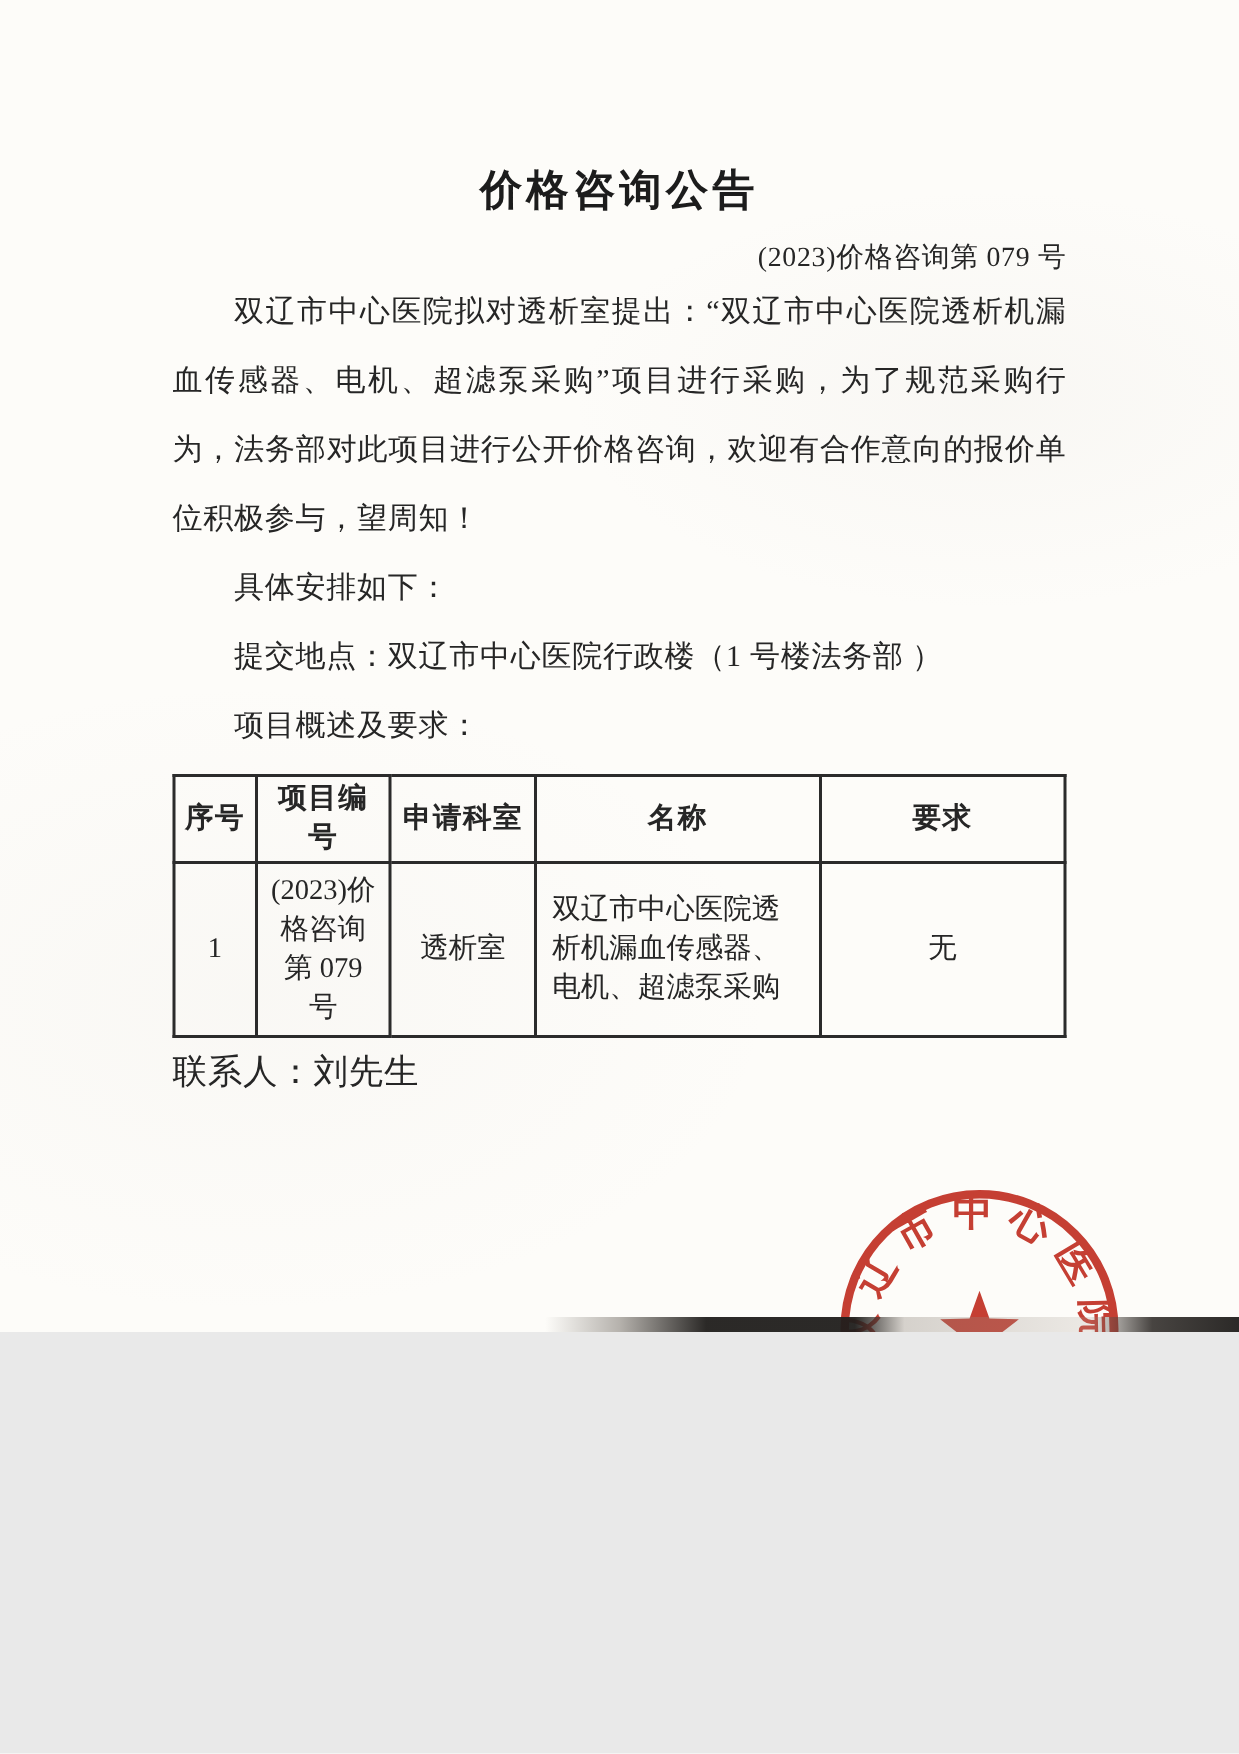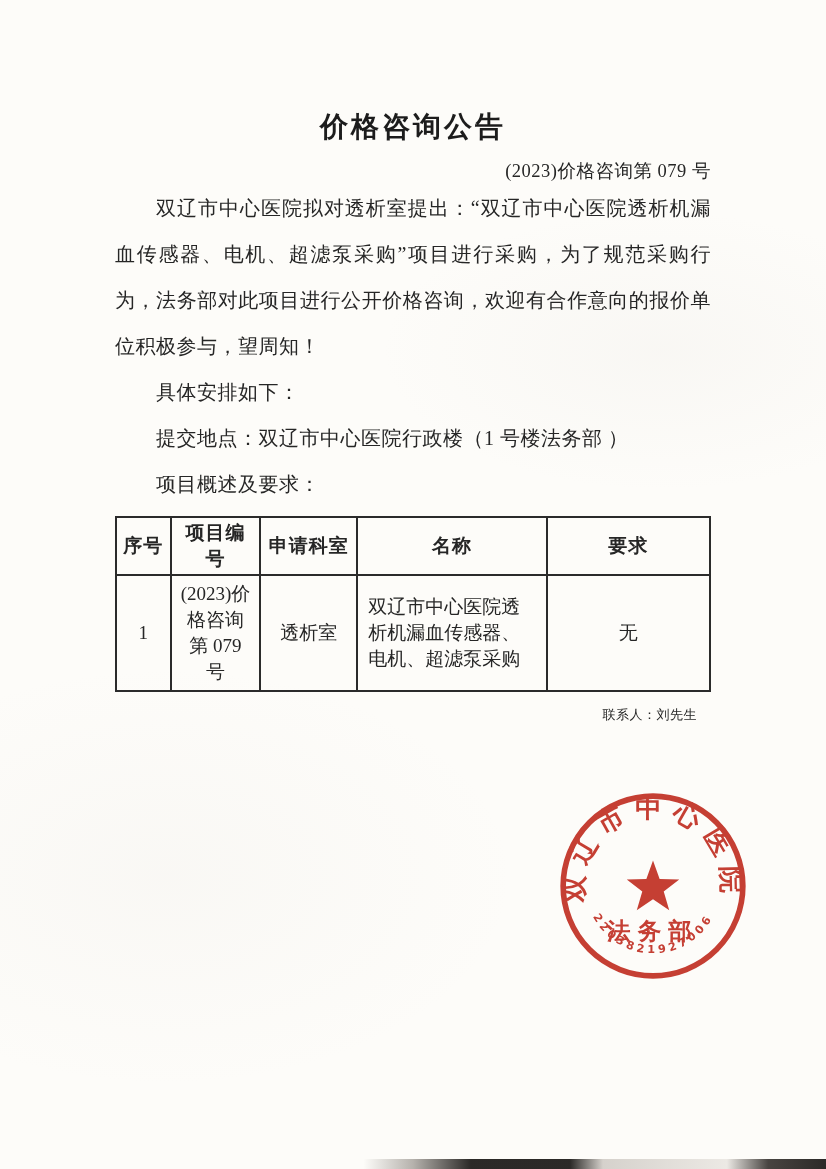--- a/index.html
+++ b/index.html
@@ -3,21 +3,21 @@
 <meta charset="utf-8">
 <style>
   html,body{margin:0;padding:0;}
   body{
     width:826px;height:1169px;
     background:#e9e9e9;
     font-family:"Liberation Serif","DejaVu Serif",serif;
   }
   .page{
     position:relative;
-    width:826px;height:1169px;
+    width:826px;height:888px;
     overflow:hidden;
     background:
       radial-gradient(ellipse 400px 200px at 80% 30%, rgba(210,205,198,0.10), transparent 70%),
       radial-gradient(ellipse 500px 300px at 20% 75%, rgba(205,200,192,0.08), transparent 70%),
       #fdfcf9;
     color:#262626;
   }
   .content{
     position:absolute;
     left:115px;top:0;
@@ -70,22 +70,21 @@
   }
   .spec-table td{height:85px;}
   .spec-table td.cell-name{text-align:left;padding:18px 10px;}
   .col-seq{width:9.2%;}
   .col-code{width:15.1%;}
   .col-dept{width:16.3%;}
   .col-name{width:31.9%;}
   .col-req{width:27.5%;}
   .closing{margin-top:3px;}
   .signature{
-    text-align:right;
-    font-size:13px;
+    font-size:23px;
     line-height:45px;
     letter-spacing:0.5px;
   }
   .sig-contact{padding-right:14px;}
   .sig-phone{padding-right:2px;}
   .sig-date{padding-right:22px;}
   .note-line{
     margin-top:0;
     font-size:20px;
     line-height:45px;

